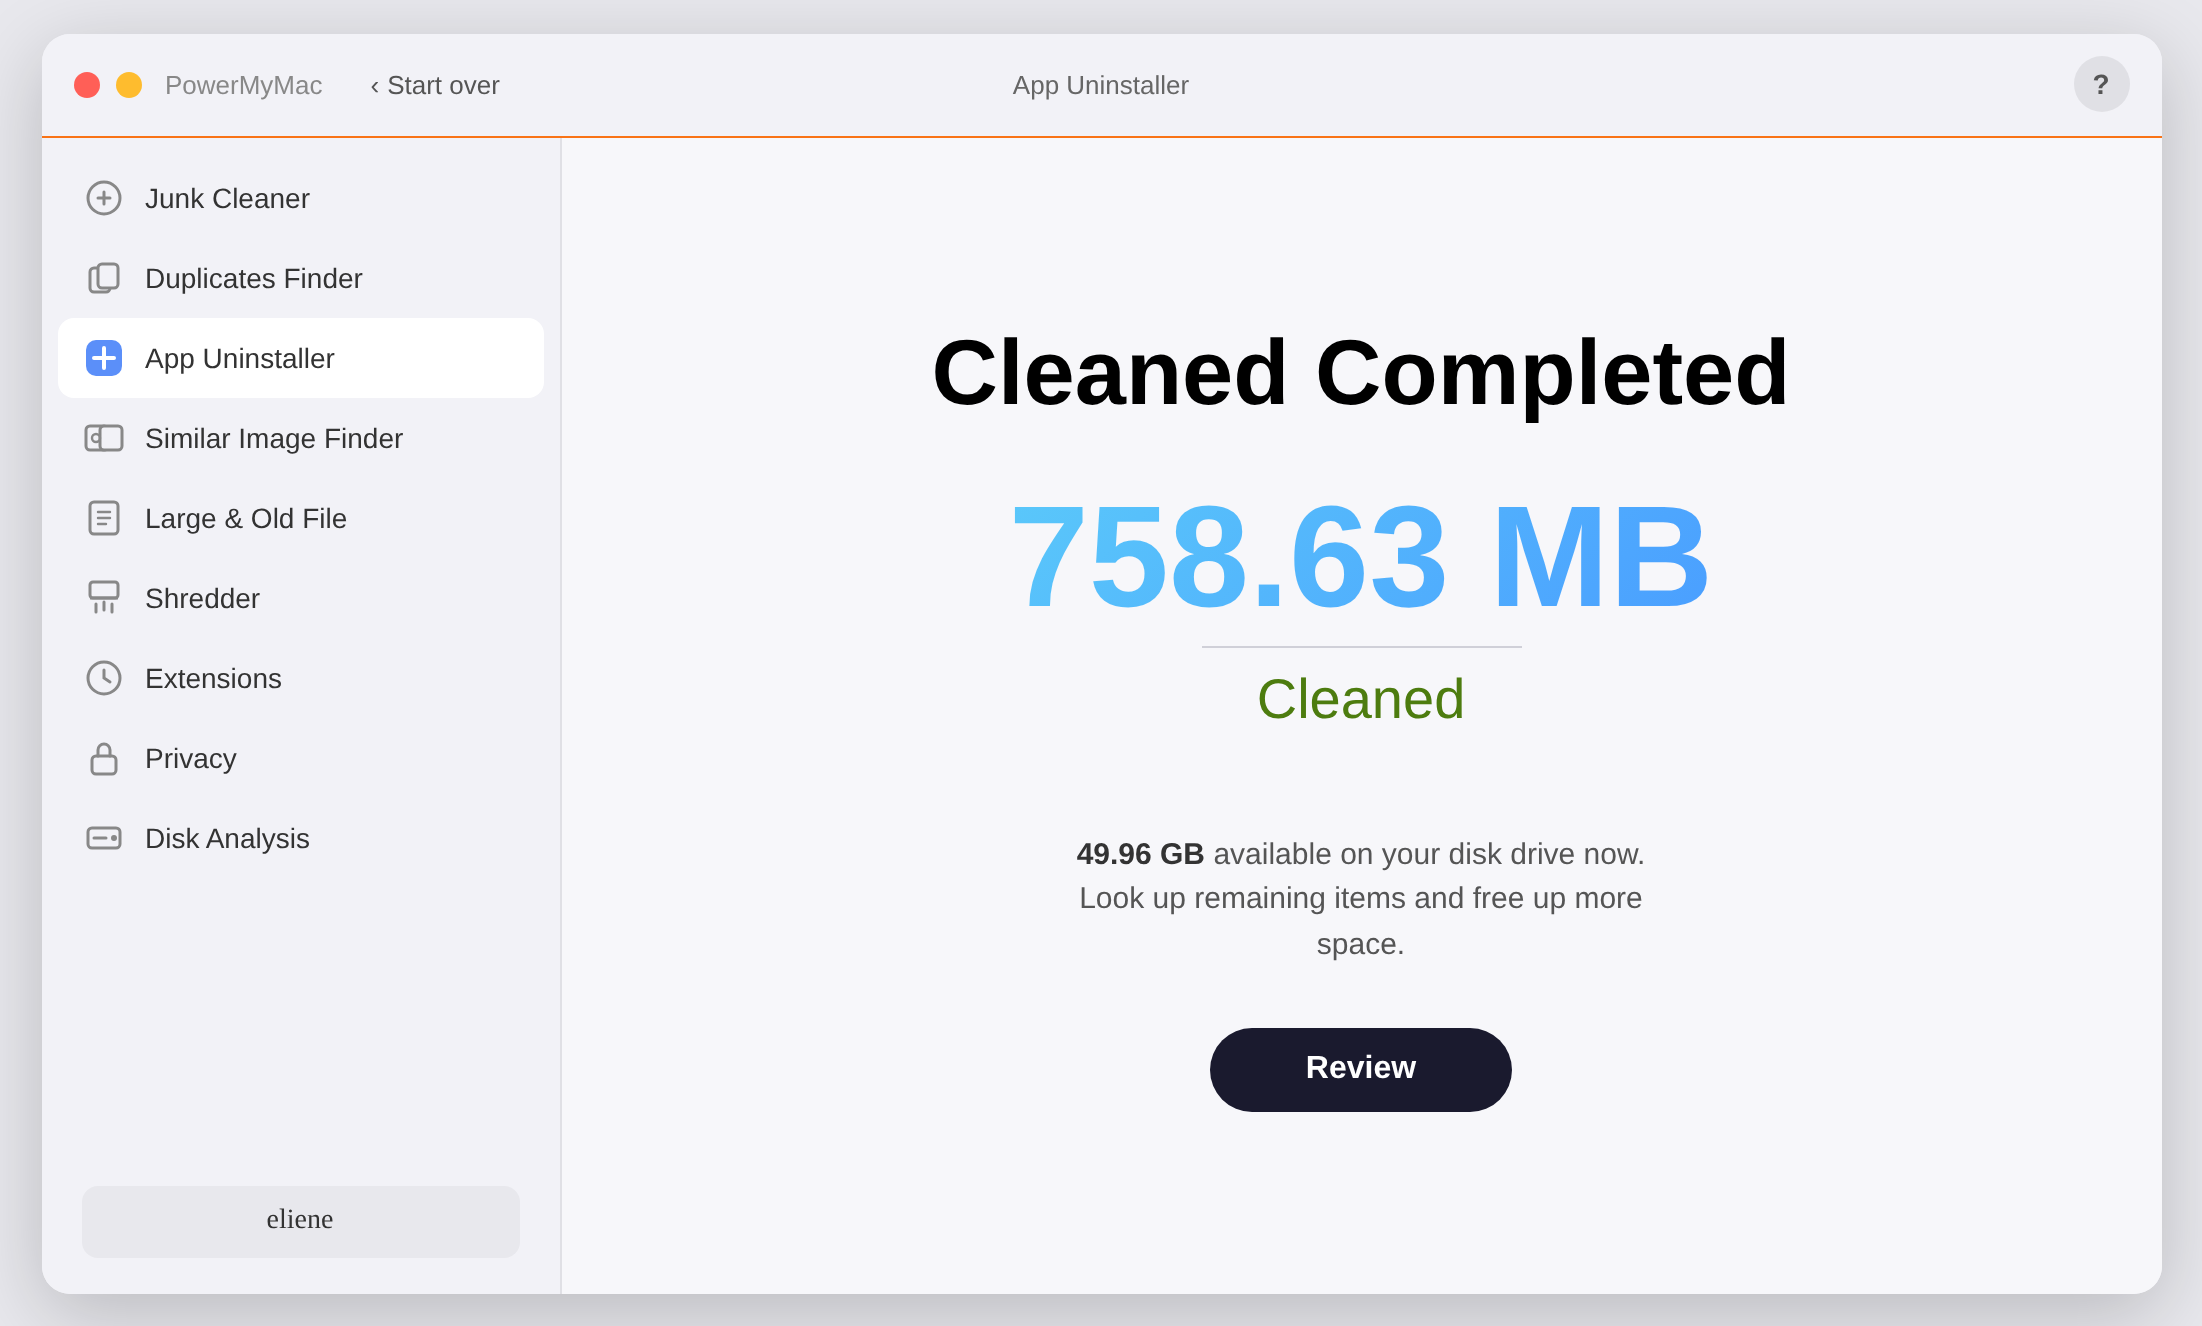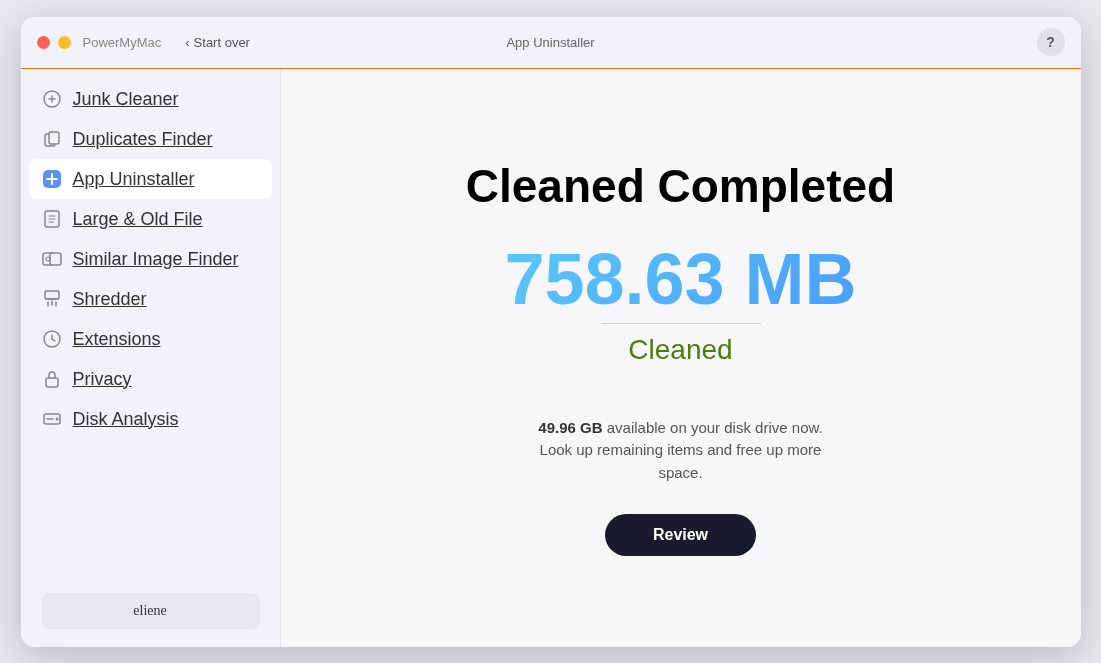--- a/index.html
+++ b/index.html
@@ -104,29 +104,28 @@
       background: #f2f2f7;
       padding: 10px 8px;
       display: flex;
       flex-direction: column;
       border-right: 1px solid #e0e0e5;
       flex-shrink: 0;
     }
 
     .sidebar-item {
       display: flex;
-      align-items: flex-end;
+      align-items: center;
       gap: 10px;
       padding: 9px 12px;
       border-radius: 8px;
       cursor: pointer;
-      font-size: 18px;
+      font-size: 14px;
       color: #333;
       font-weight: 400;
-      text-decoration: underline;
     }
     .sidebar-item.active {
       background: white;
       font-weight: 500;
     }
 
     .sidebar-icon {
       width: 22px;
       height: 22px;
       display: flex;
@@ -275,36 +274,36 @@
             <rect x="2" y="2" width="18" height="18" rx="5" fill="#5b8ff9"></rect>
             <path d="M6 11h10M11 6v10" stroke="white" stroke-width="2" stroke-linecap="round"></path>
           </svg>
         </span>
         <span>App Uninstaller</span>
       </div>
 
       <div class="sidebar-item">
         <span class="sidebar-icon">
           <svg width="20" height="20" viewBox="0 0 20 20" fill="none">
-            <rect x="3" y="2" width="14" height="16" rx="2" stroke="#888" stroke-width="1.5"></rect>
-            <path d="M7 7h6M7 10h6M7 13h4" stroke="#888" stroke-width="1.2" stroke-linecap="round"></path>
-          </svg>
-        </span>
-        <span>Large &amp; Old File</span>
-      </div>
-
-      <div class="sidebar-item">
-        <span class="sidebar-icon">
-          <svg width="20" height="20" viewBox="0 0 20 20" fill="none">
             <rect x="1" y="4" width="11" height="12" rx="2" stroke="#888" stroke-width="1.5"></rect>
             <rect x="8" y="4" width="11" height="12" rx="2" stroke="#888" stroke-width="1.5" fill="#f2f2f7"></rect>
             <circle cx="6" cy="10" r="2" stroke="#888" stroke-width="1.2"></circle>
           </svg>
         </span>
         <span>Similar Image Finder</span>
+      </div>
+
+      <div class="sidebar-item">
+        <span class="sidebar-icon">
+          <svg width="20" height="20" viewBox="0 0 20 20" fill="none">
+            <rect x="3" y="2" width="14" height="16" rx="2" stroke="#888" stroke-width="1.5"></rect>
+            <path d="M7 7h6M7 10h6M7 13h4" stroke="#888" stroke-width="1.2" stroke-linecap="round"></path>
+          </svg>
+        </span>
+        <span>Large &amp; Old File</span>
       </div>
 
       <div class="sidebar-item">
         <span class="sidebar-icon">
           <svg width="20" height="20" viewBox="0 0 20 20" fill="none">
             <rect x="3" y="2" width="14" height="8" rx="1.5" stroke="#888" stroke-width="1.5"></rect>
             <path d="M6 13v4M10 12v4M14 13v4" stroke="#888" stroke-width="1.5" stroke-linecap="round"></path>
             <path d="M3 10h14" stroke="#888" stroke-width="1.5"></path>
           </svg>
         </span>

